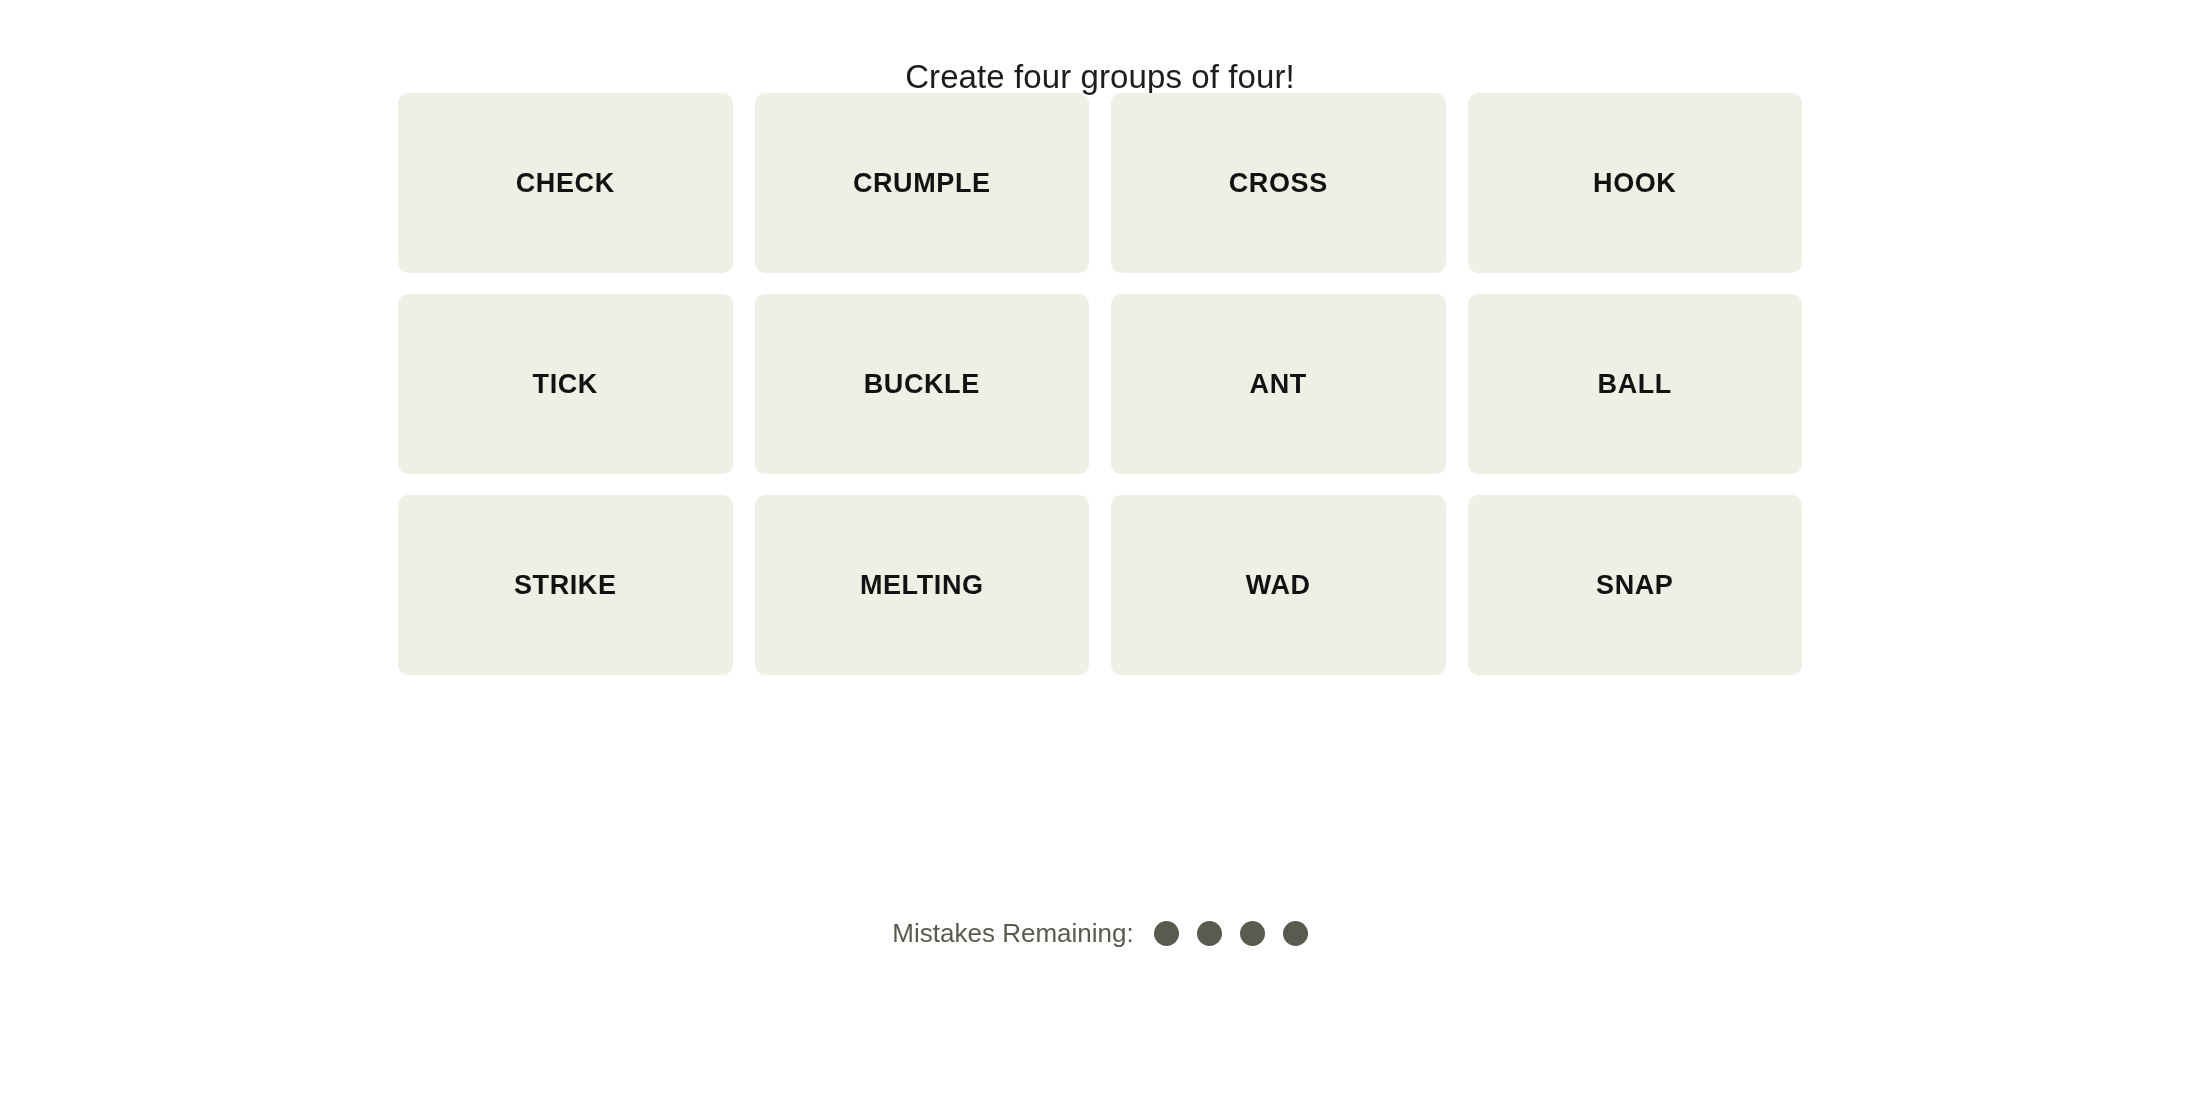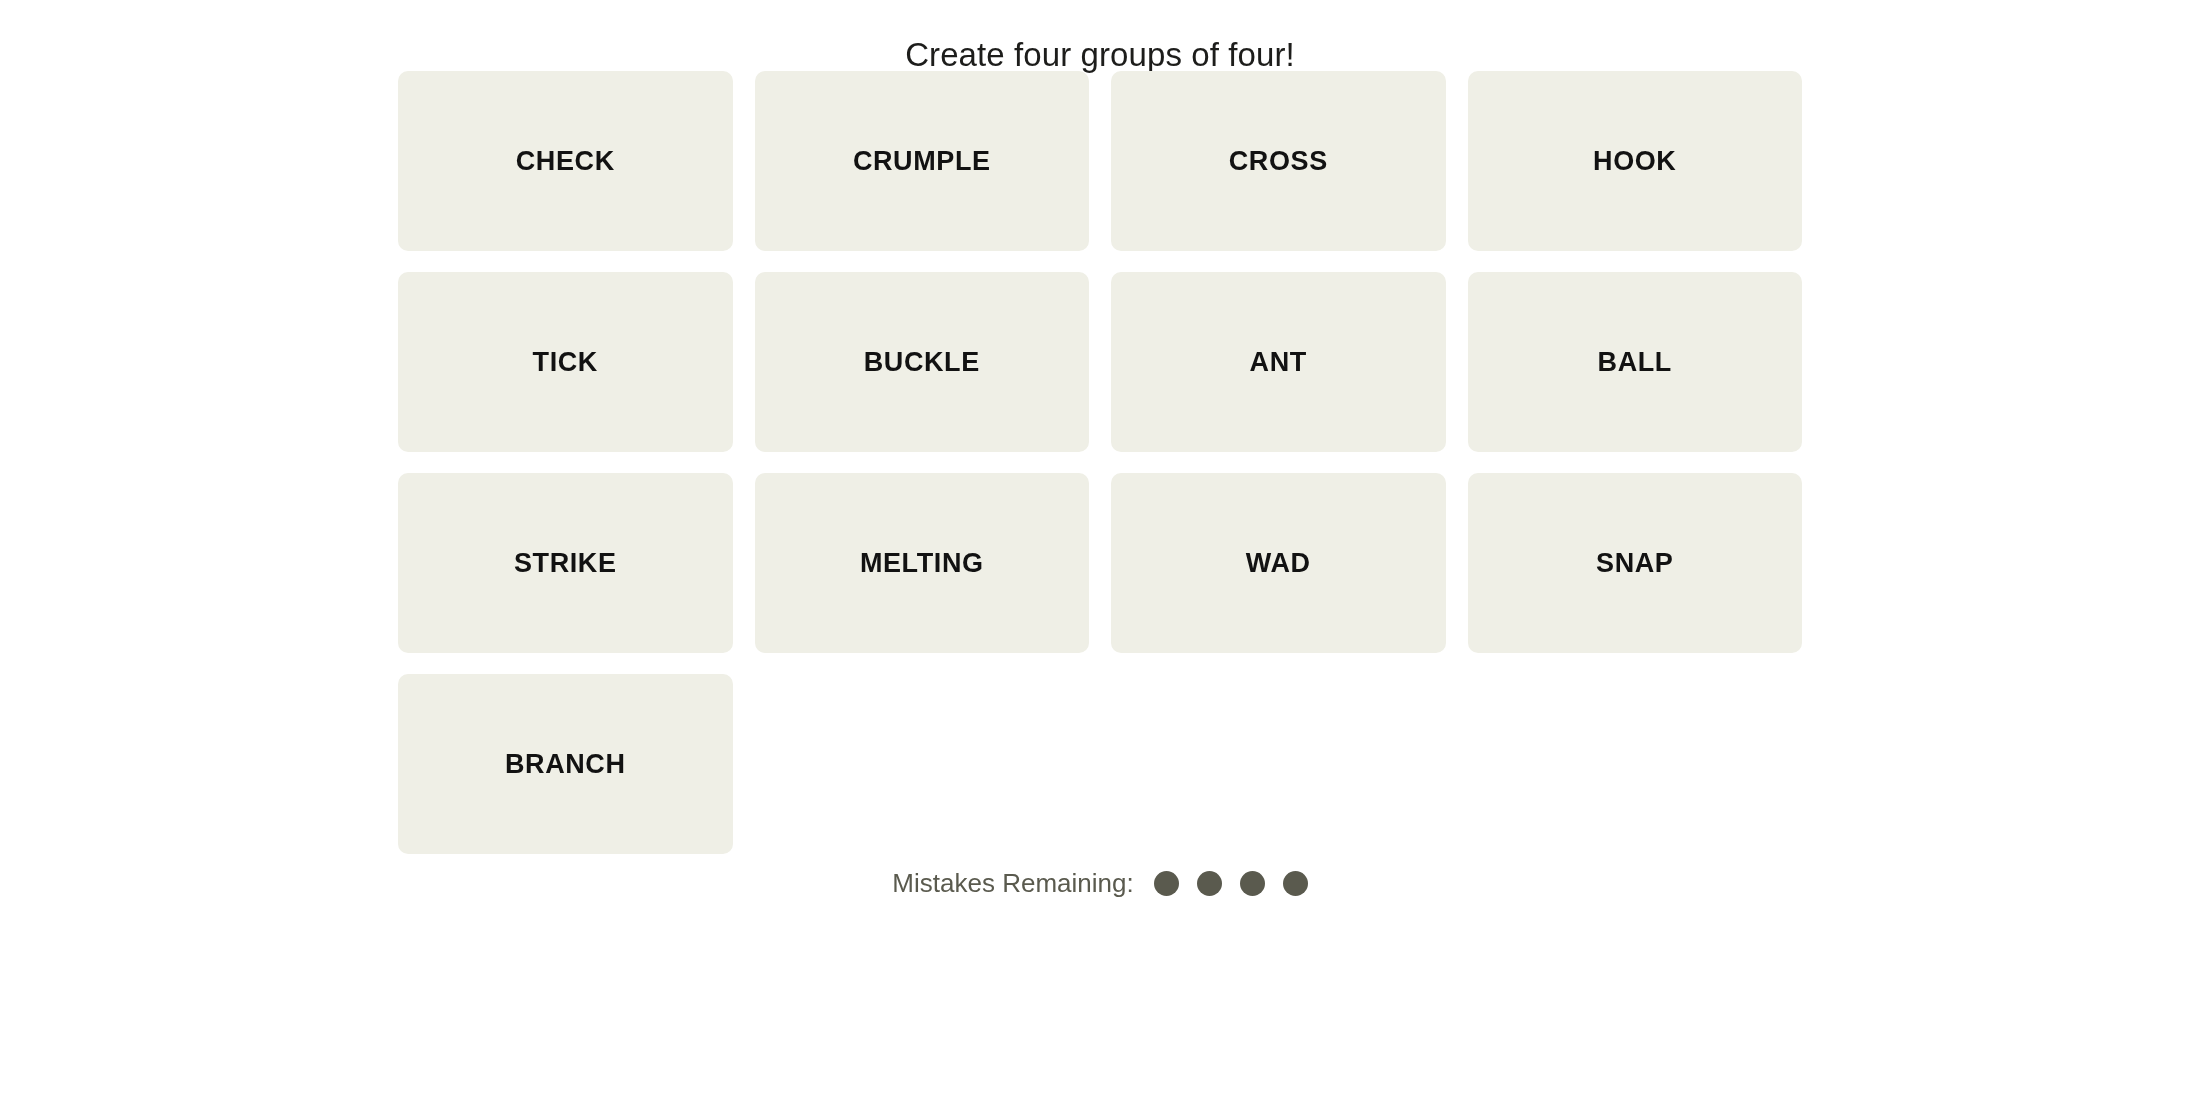--- a/index.html
+++ b/index.html
@@ -19,21 +19,21 @@
     position: relative;
     width: 2200px;
     height: 1100px;
     display: flex;
     flex-direction: column;
     align-items: center;
   }
 
   
   .title {
-    margin-top: 38px;
+    margin-top: 60px;
     font-size: 33px;
     font-weight: 400;
     color: #1d1d1b;
     letter-spacing: 0.1px;
     line-height: 1;
     text-align: center;
     user-select: none;
   }
 
   
@@ -64,21 +64,21 @@
     letter-spacing: 0.6px;
     color: #121212;
     text-transform: uppercase;
     user-select: none;
     text-align: center;
     line-height: 1;
   }
 
   
   .mistakes {
-    margin-top: 16px;
+    margin-top: 44px;
     display: flex;
     align-items: center;
     justify-content: center;
     gap: 20px;
   }
   .mistakes-label {
     font-size: 26px;
     font-weight: 400;
     color: #5a5a4e;
     line-height: 1;
@@ -135,23 +135,20 @@
         </button>
         <button class="tile">
           <span class="tile-label">MELTING</span>
         </button>
         <button class="tile">
           <span class="tile-label">WAD</span>
         </button>
         <button class="tile">
           <span class="tile-label">SNAP</span>
         </button>
-        <button class="tile">
-          <span class="tile-label">BRANCH</span>
-        </button>
       </div>
   </div>
 
   <div class="mistakes">
     <span class="mistakes-label">Mistakes Remaining:</span>
     <span class="dots" id="mistake-dots">
         <span class="dot" style="background: rgb(90, 90, 78);"></span>
         <span class="dot" style="background: rgb(90, 90, 78);"></span>
         <span class="dot" style="background: rgb(90, 90, 78);"></span>
         <span class="dot" style="background: rgb(90, 90, 78);"></span>

